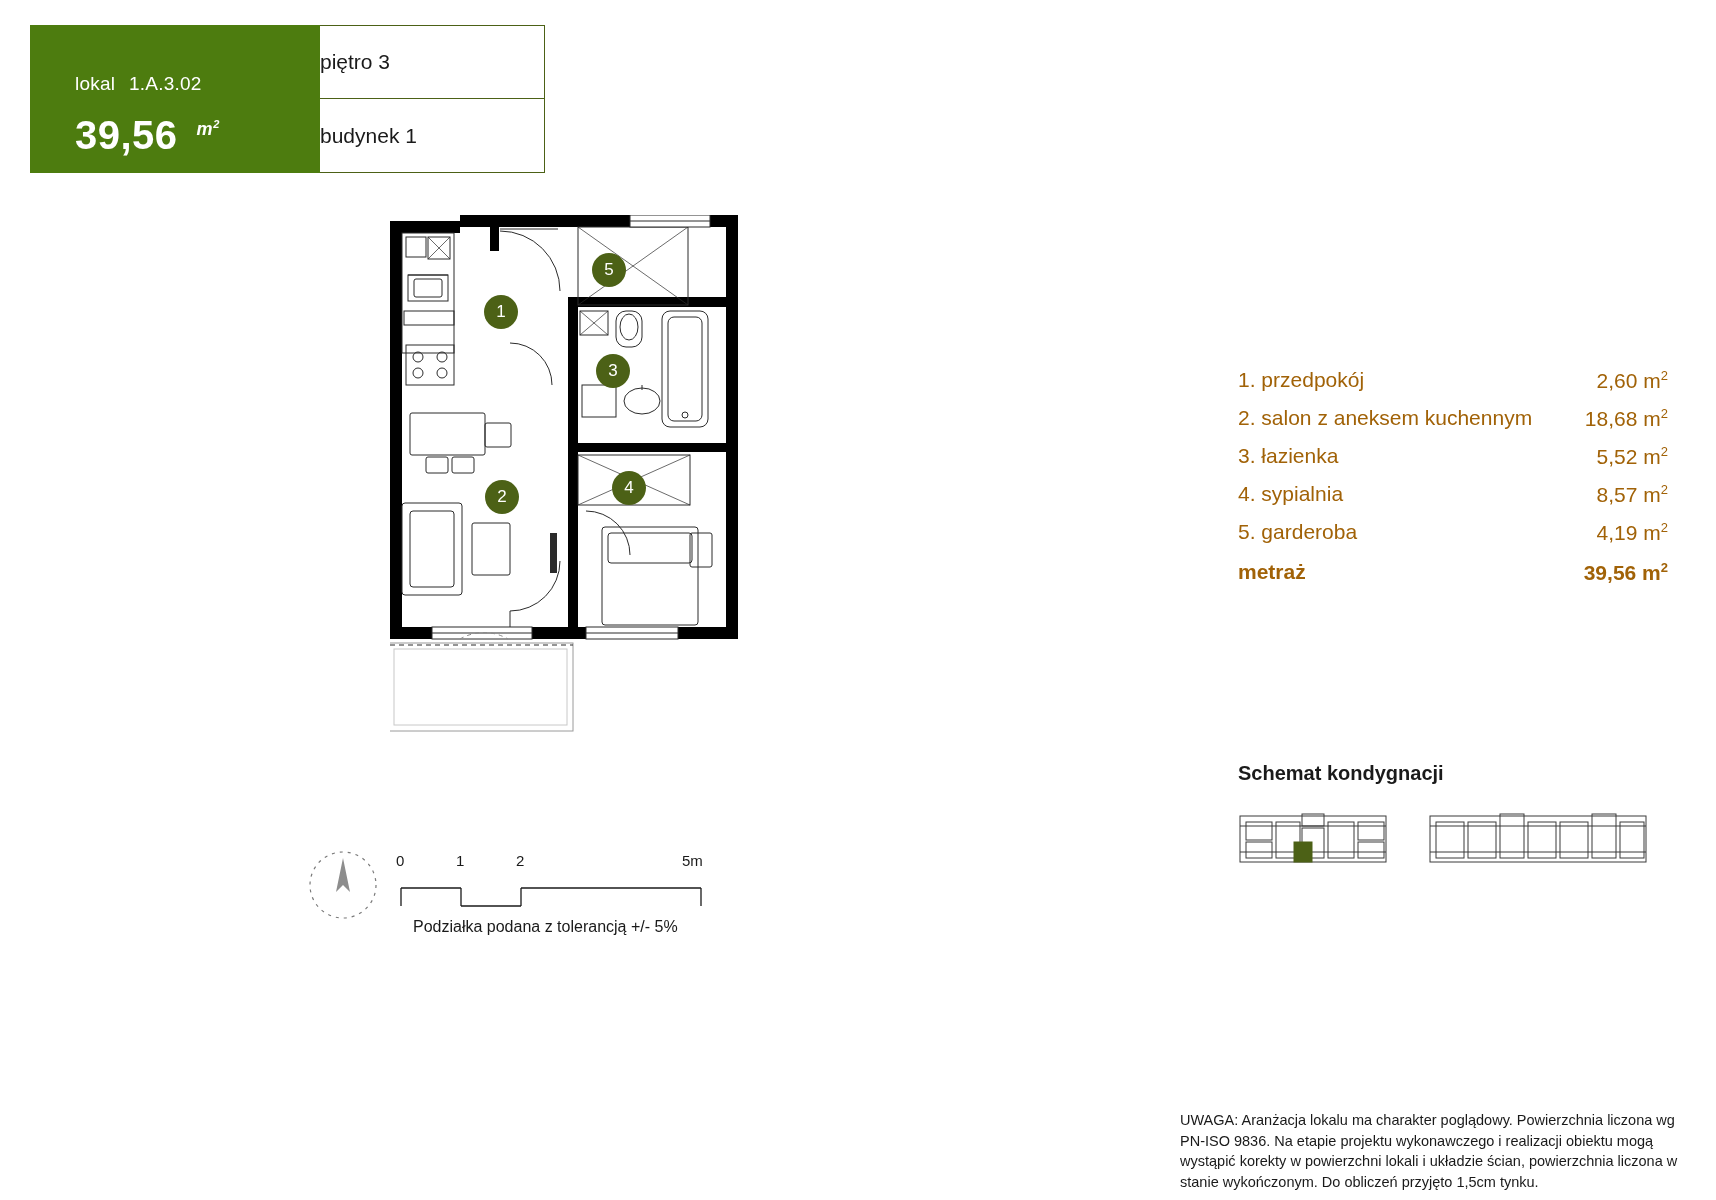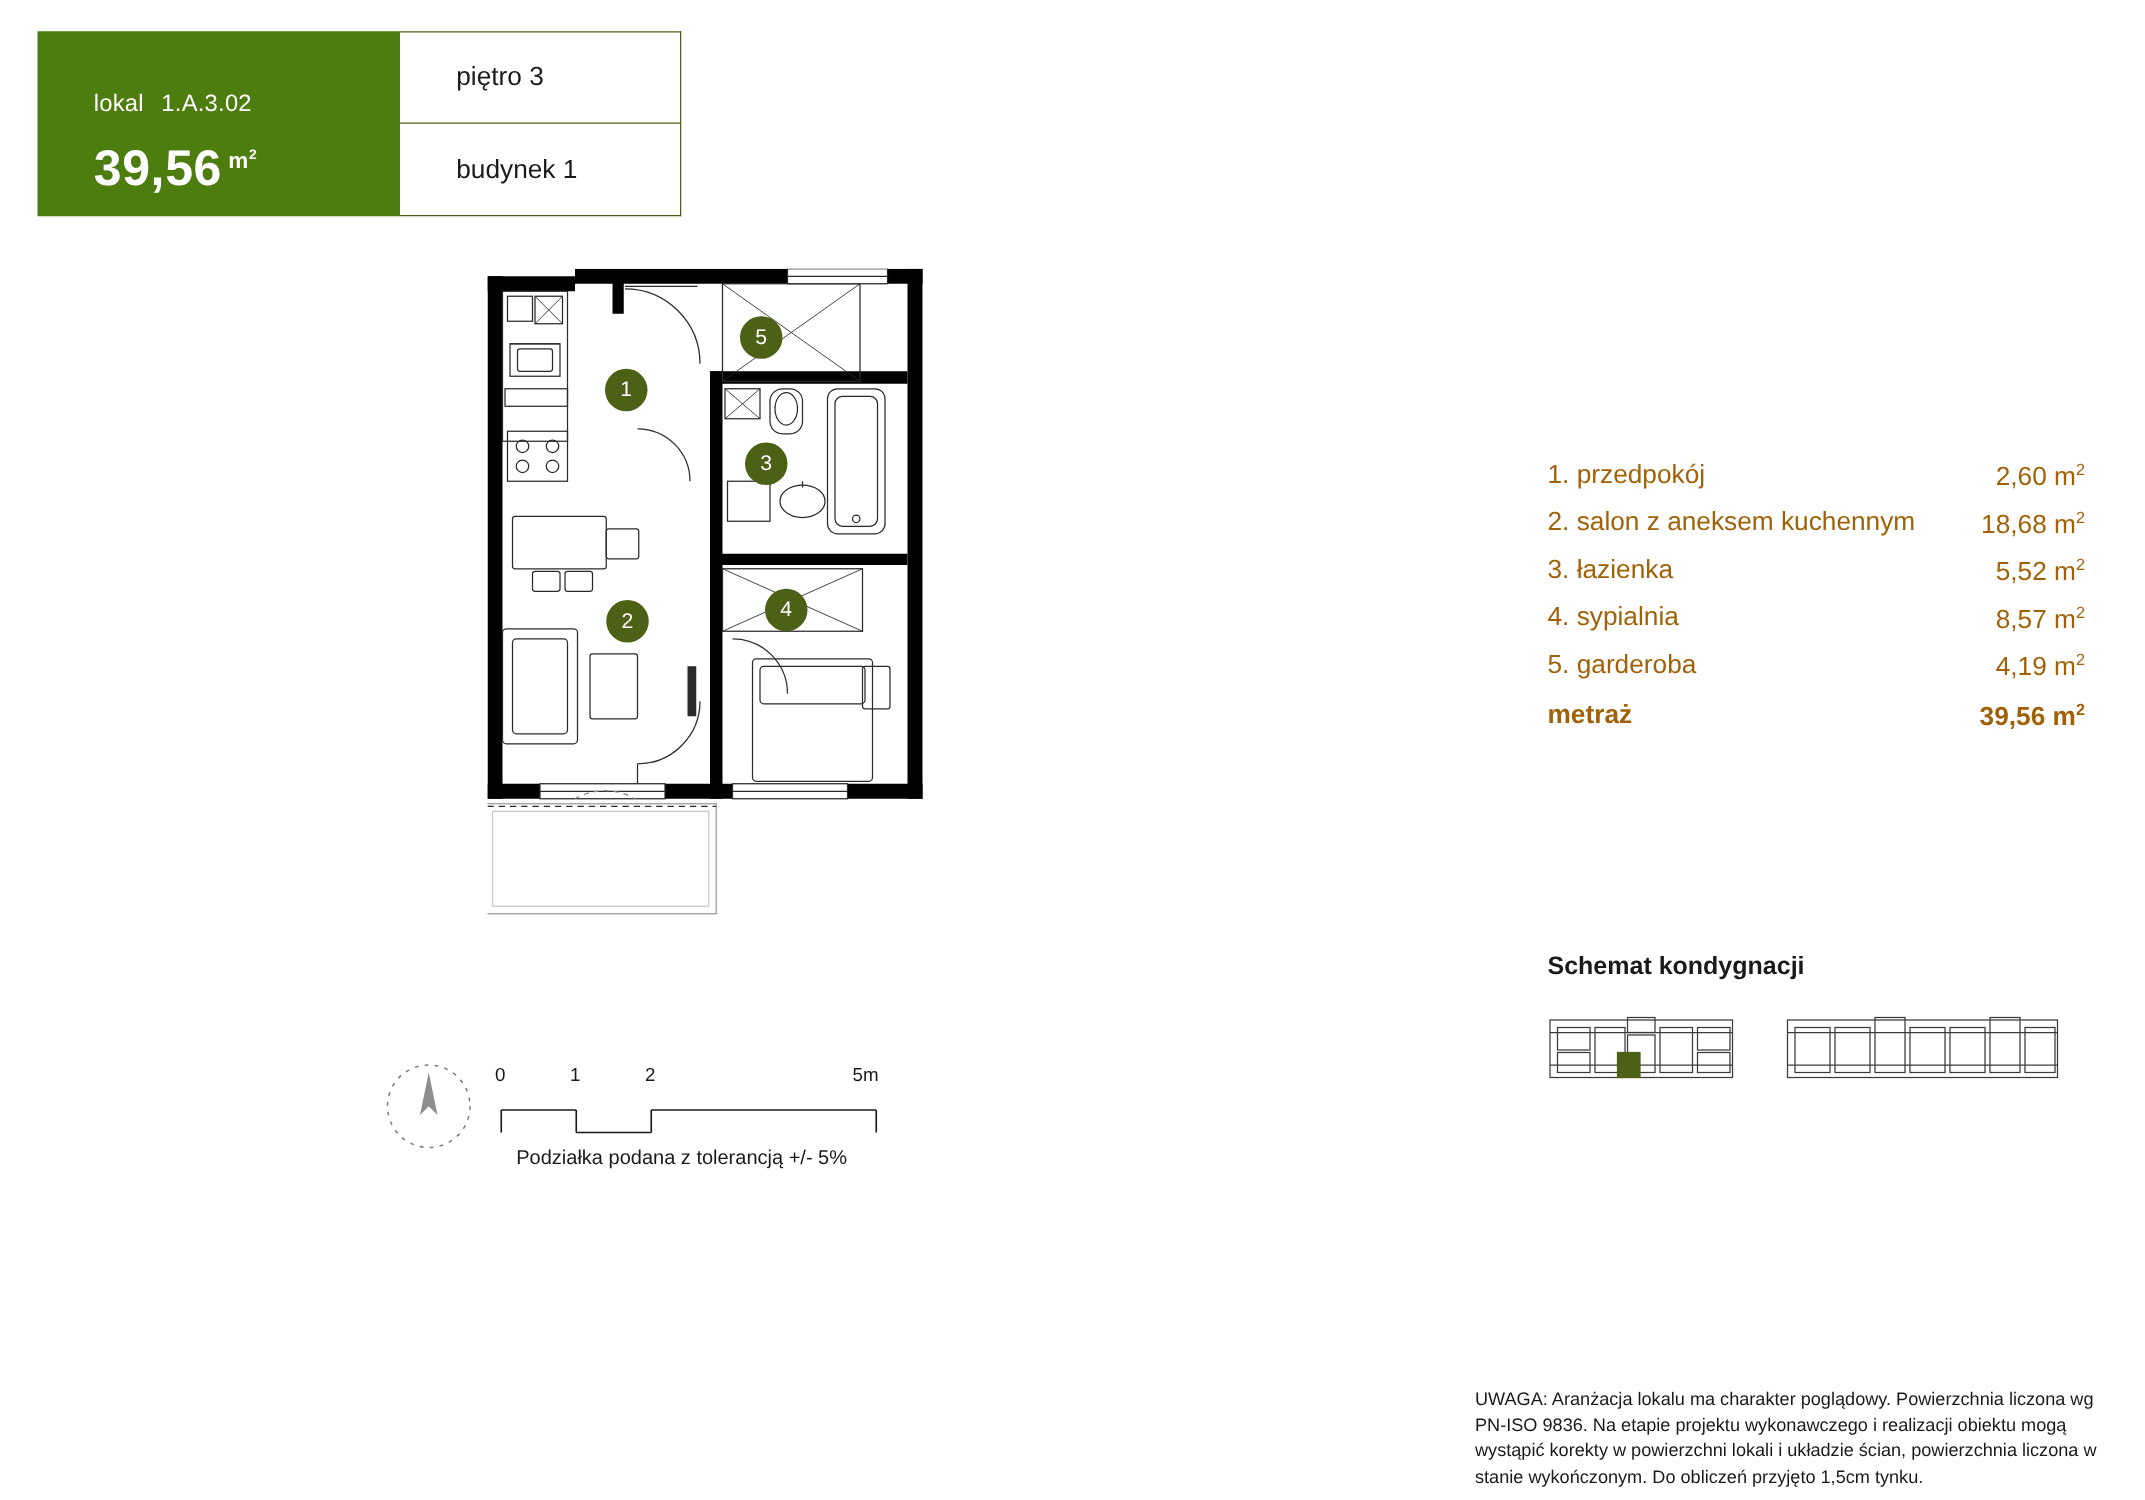--- a/index.html
+++ b/index.html
@@ -42,21 +42,22 @@
     left: 45px;
     top: 88px;
     font-size: 40px;
     font-weight: bold;
     letter-spacing: 0.5px;
   }
   #header-badge .area .unit {
     font-size: 18px;
     font-weight: bold;
     vertical-align: super;
-    margin-left: 5px;
+    margin-left: 19px;
+    font-style: italic;
   }
   #header-badge .area .unit sup { font-size: 11px; }
 
   #header-meta {
     position: absolute;
     left: 320px;
     top: 25px;
     width: 225px;
     height: 148px;
     box-sizing: border-box;
@@ -64,21 +65,20 @@
     border-left: none;
   }
   #header-meta .meta-cell {
     position: absolute;
     left: 0;
     width: 100%;
     height: 50%;
     box-sizing: border-box;
     display: flex;
     align-items: center;
-    padding-left: 45px;
     font-size: 21px;
     color: #1a1a1a;
   }
   #header-meta .meta-cell.top { top: 0; border-bottom: 1.5px solid #4c6116; }
   #header-meta .meta-cell.bottom { top: 50%; }
 
   
   #floorplan {
     position: absolute;
     left: 390px;

